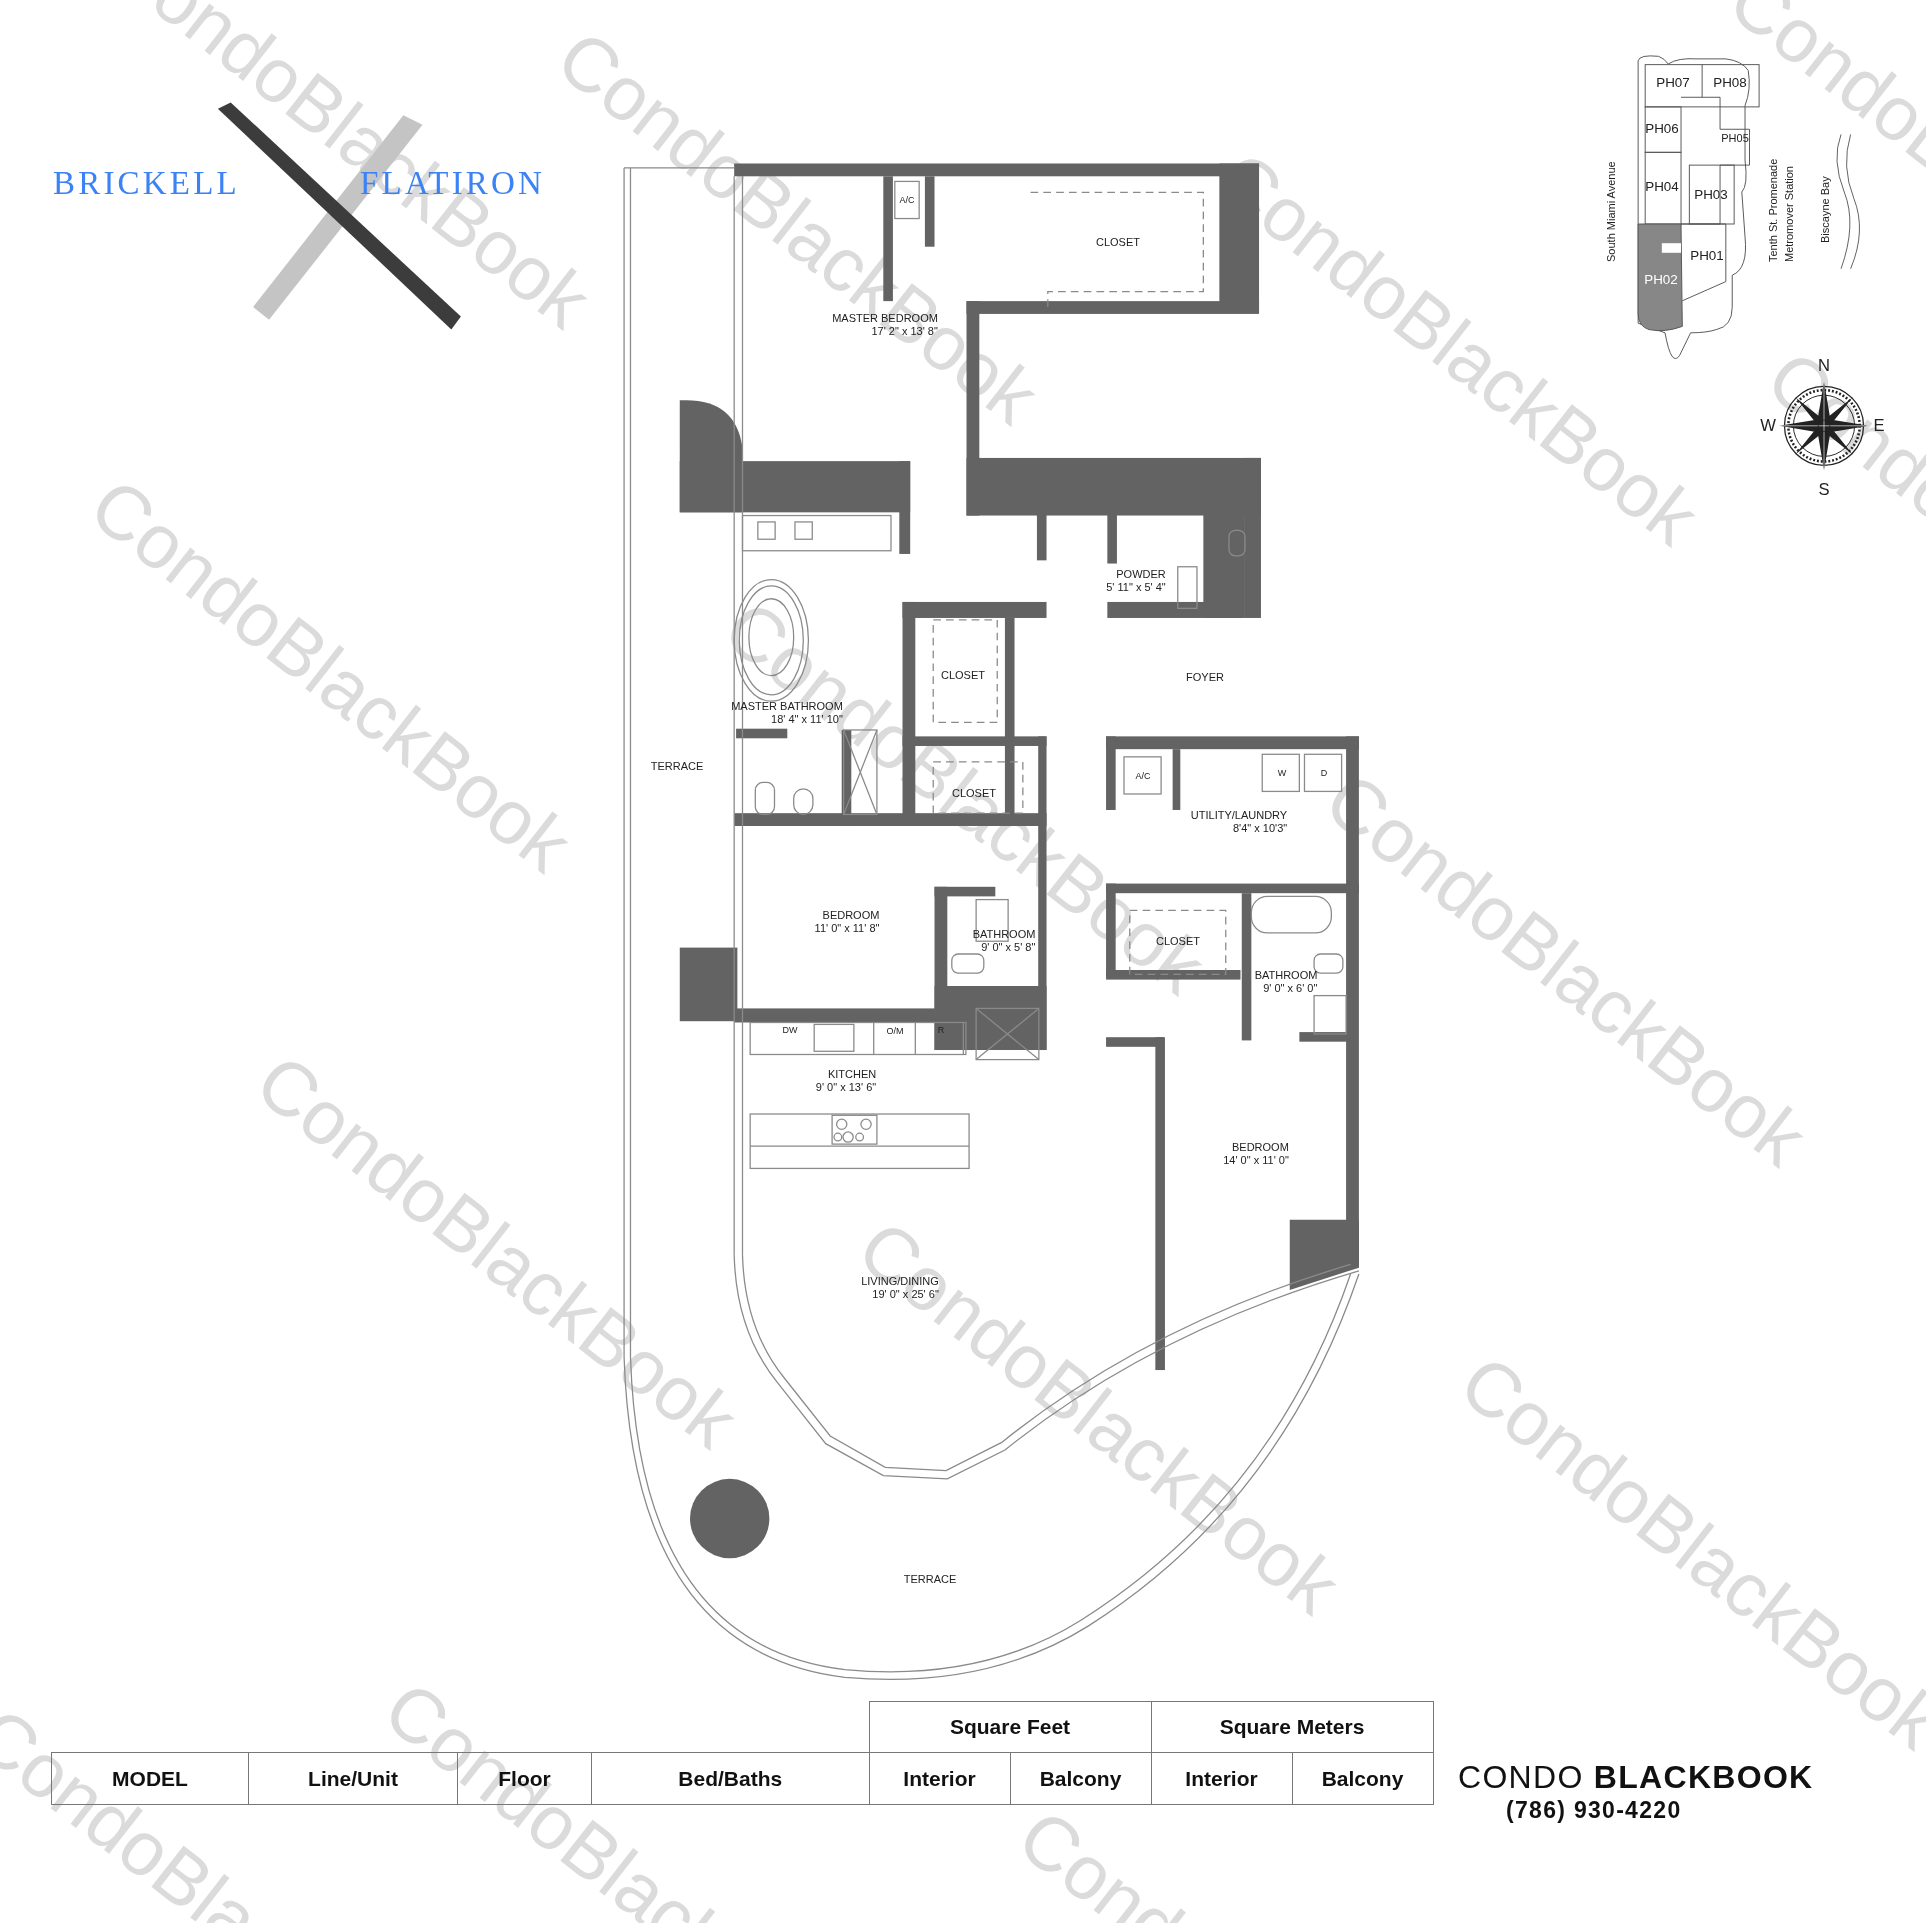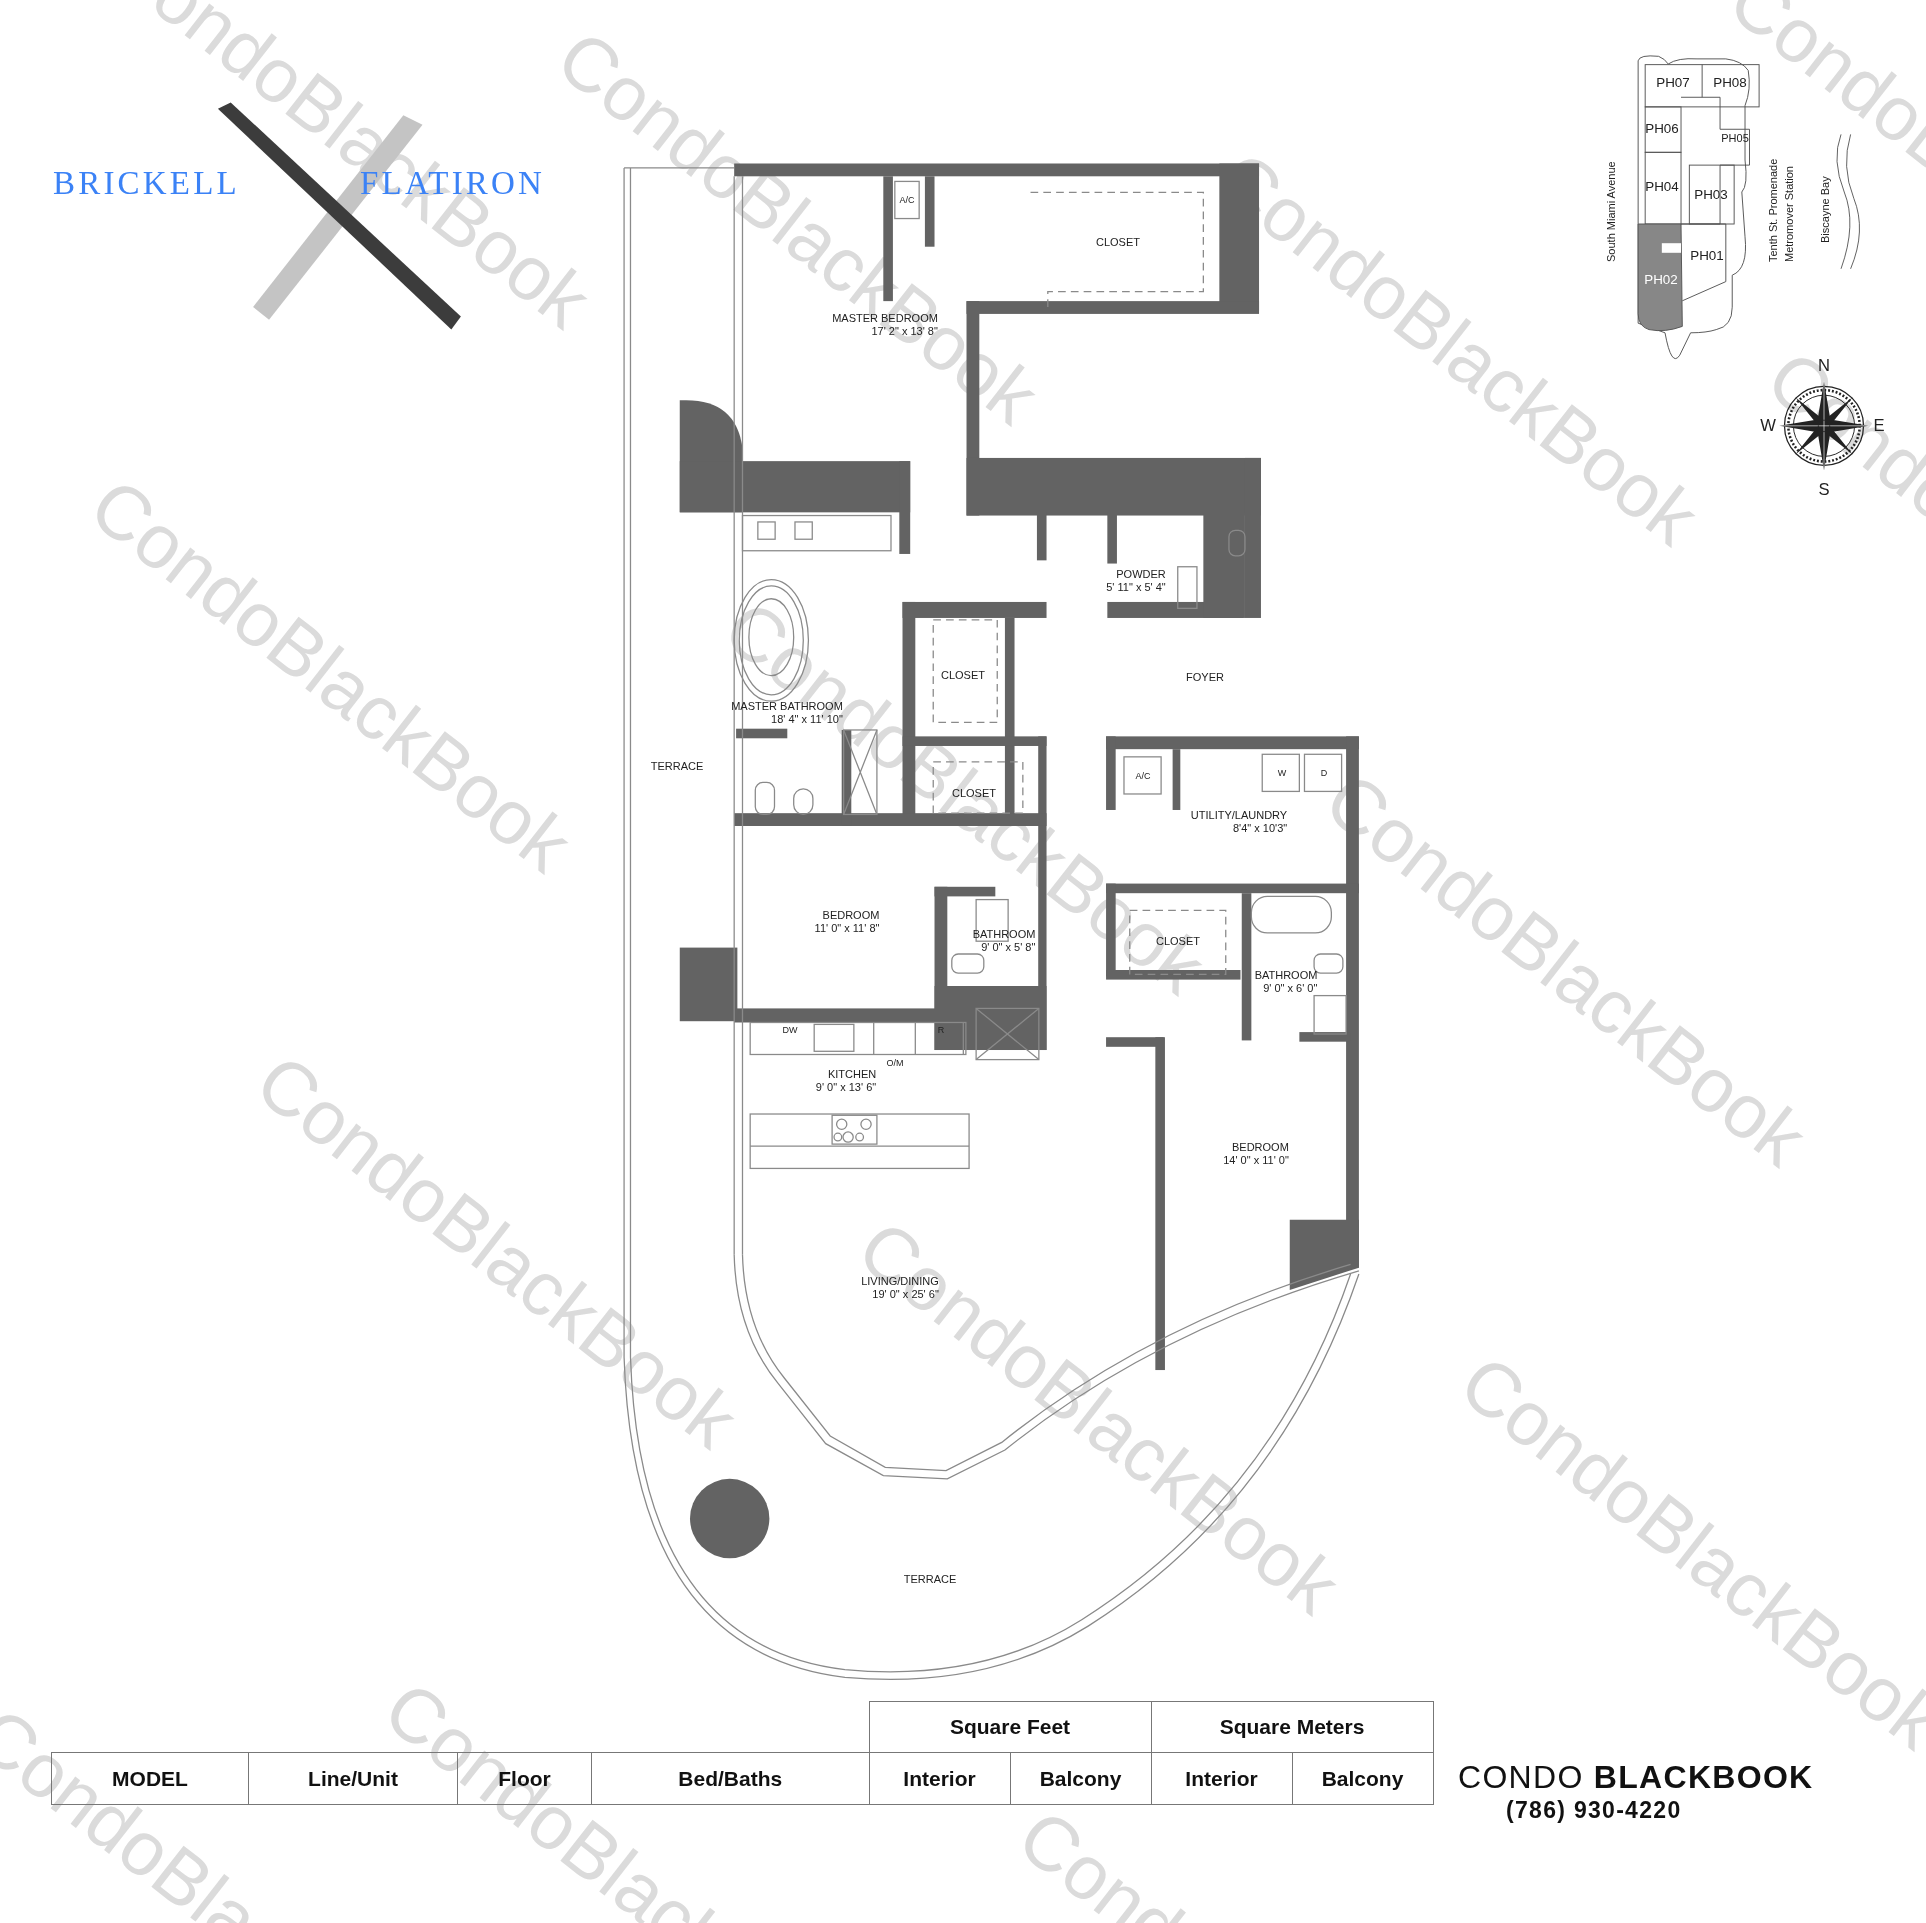--- a/index.html
+++ b/index.html
@@ -237,21 +237,21 @@
 </div>
 <div class="room-label" style="left:930px;top:1573px;">
   <div>TERRACE</div>
 </div>
 
 <div class="fixture-label" style="left:907px;top:200px;">A/C</div>
 <div class="fixture-label" style="left:1143px;top:776px;">A/C</div>
 <div class="fixture-label" style="left:1282px;top:773px;">W</div>
 <div class="fixture-label" style="left:1324px;top:773px;">D</div>
 <div class="fixture-label" style="left:790px;top:1030px;">DW</div>
-<div class="fixture-label" style="left:895px;top:1063px;">O/M</div>
+<div class="fixture-label" style="left:895px;top:1031px;">O/M</div>
 <div class="fixture-label" style="left:941px;top:1030px;">R</div>
 
 <div>
   <svg class="abs" style="left:1588px;top:0" width="339" height="384" viewBox="0 0 529 600">
     <g fill="none" stroke="#555" stroke-width="1.5">
       <path d="M78 95 Q80 85 110 88 Q120 92 125 100 Q140 90 170 92 L215 92 Q240 95 250 110 Q255 140 245 165 L245 250 Q250 290 240 300 L245 370 Q250 420 225 430 L225 480 Q225 510 200 515 Q185 520 160 520 L143 555 Q130 575 120 520 L78 505 Z"></path>
       <rect x="89" y="101" width="178" height="66"></rect>
       <path d="M178 101 L178 152"></path>
       <rect x="89" y="167" width="56" height="71"></rect>
       <rect x="89" y="238" width="56" height="112"></rect>

